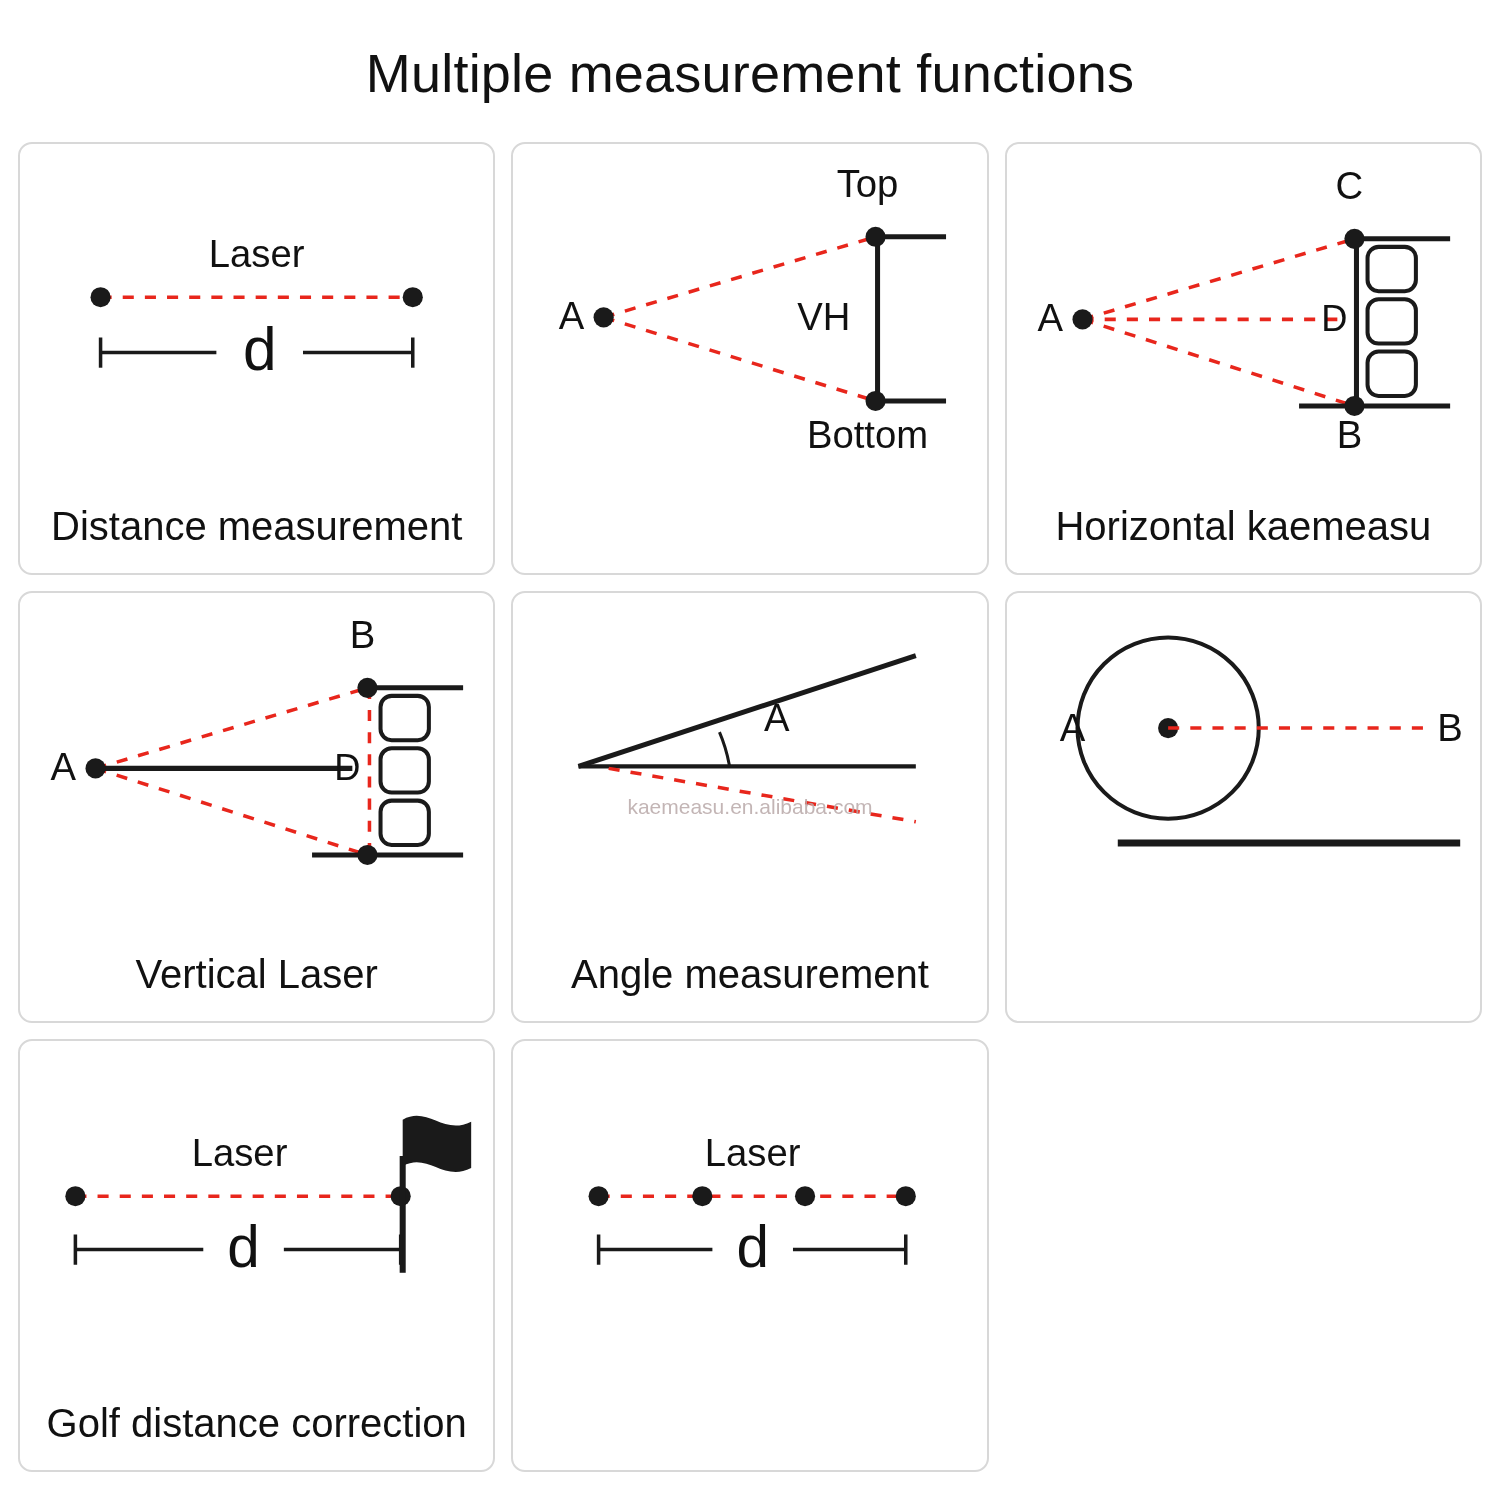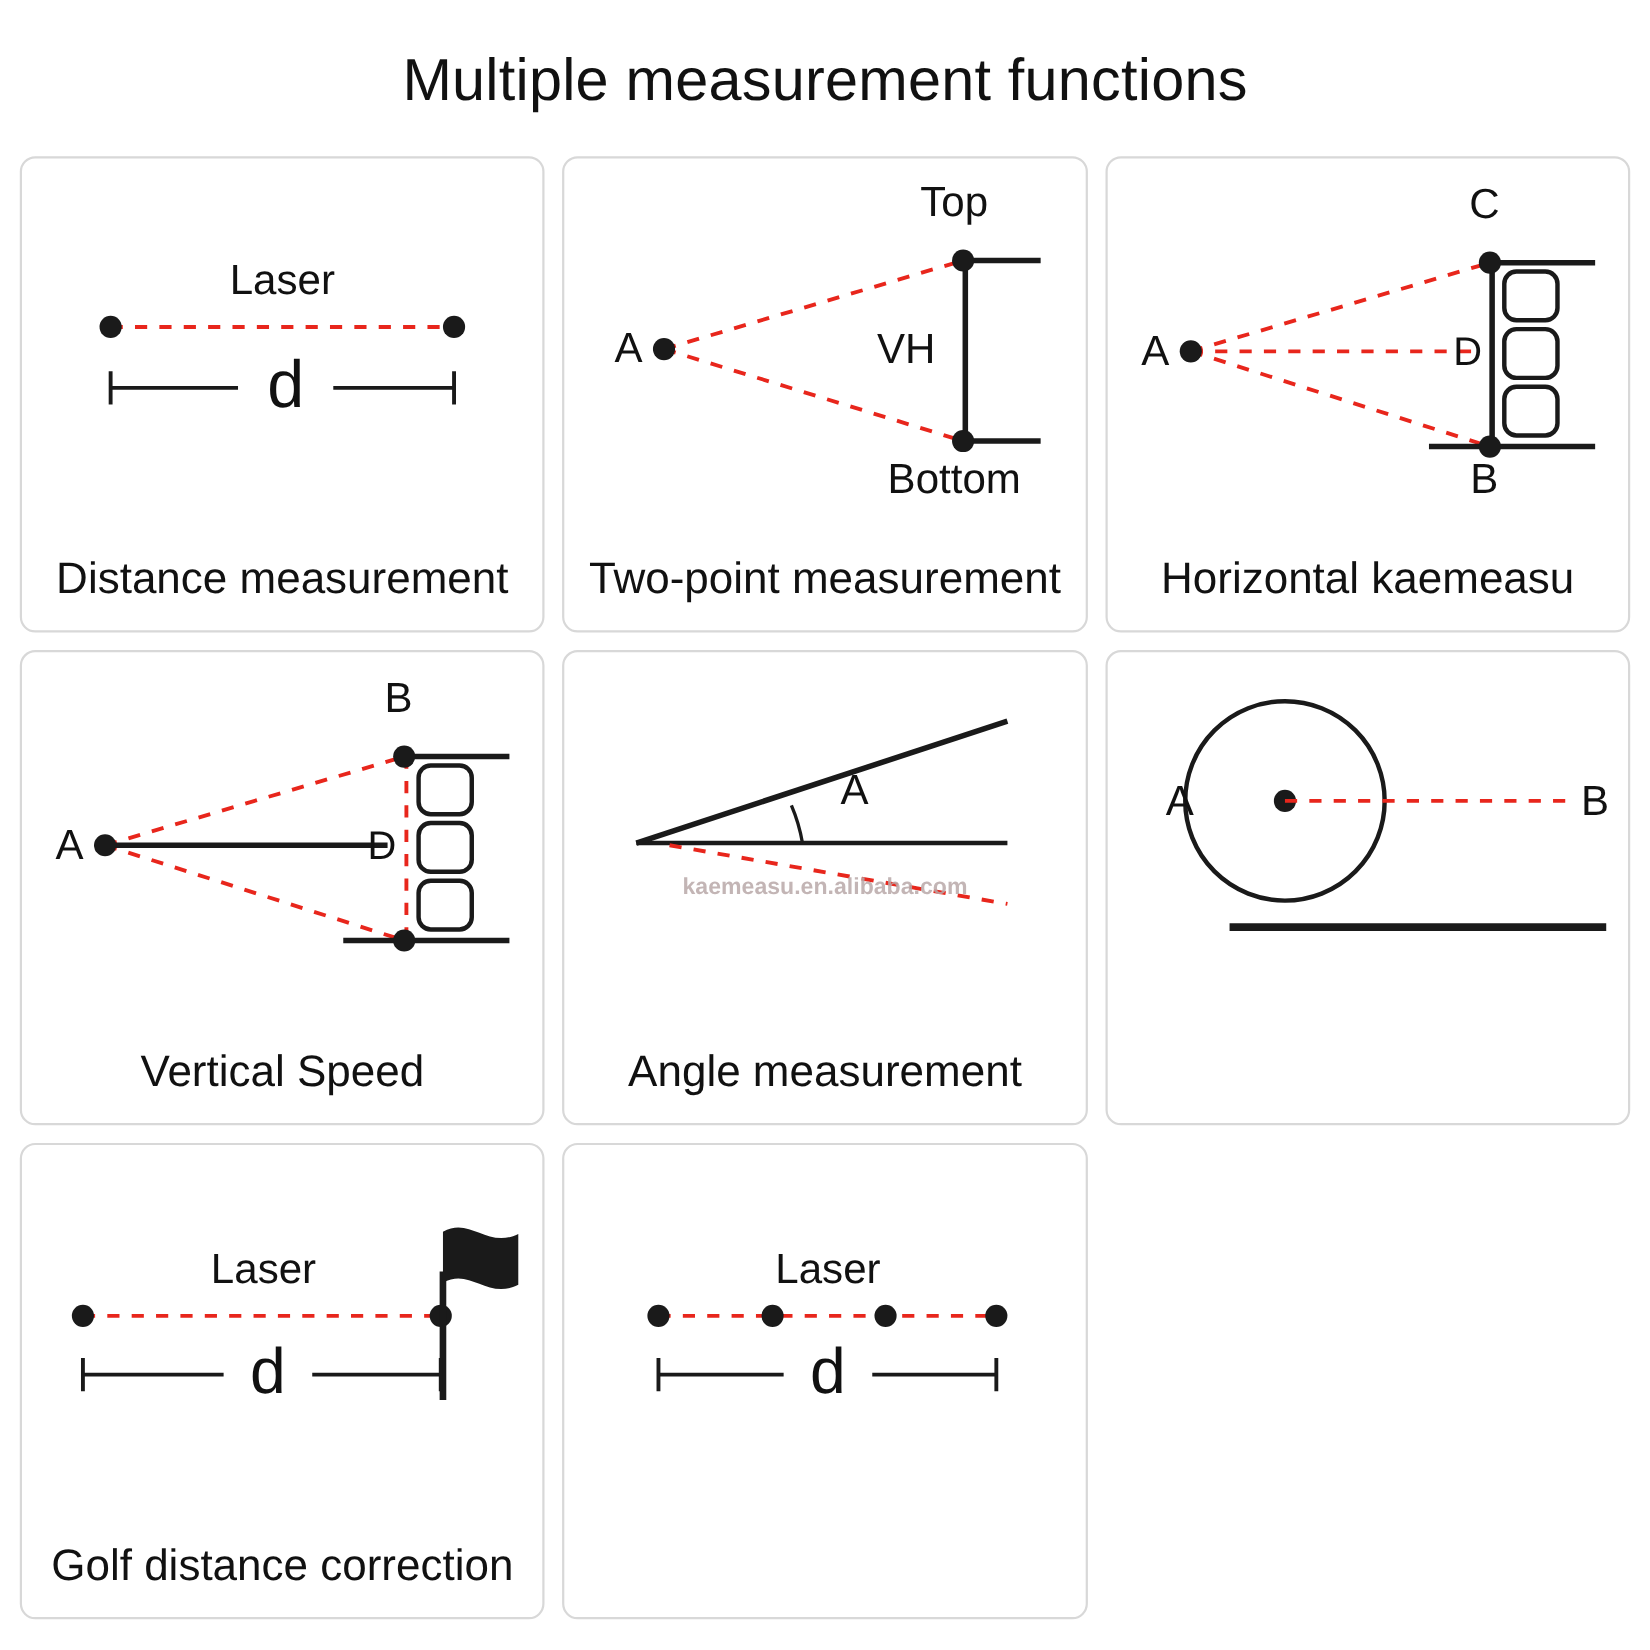--- a/index.html
+++ b/index.html
@@ -75,21 +75,20 @@
     box-sizing: border-box;
     white-space: nowrap;
   }
   .watermark {
     position: absolute;
     left: 0;
     right: 0;
     top: 0;
     bottom: 0;
     pointer-events: none;
-    font-weight: bold;
   }
   .watermark span {
     position: absolute;
     left: 50%;
     top: 50%;
     transform: translate(-50%, -50%);
     font-size: 21px;
     color: #b9a9a9;
     opacity: 0.85;
     white-space: nowrap;
@@ -131,21 +130,20 @@
           <line x1="360" y1="90" x2="430" y2="90" stroke="#1a1a1a" stroke-width="5"></line>
           <line x1="360" y1="253" x2="430" y2="253" stroke="#1a1a1a" stroke-width="5"></line>
           <line x1="362" y1="90" x2="362" y2="253" stroke="#1a1a1a" stroke-width="5"></line>
           <circle cx="360" cy="90" r="10" fill="#1a1a1a"></circle>
           <circle cx="360" cy="253" r="10" fill="#1a1a1a"></circle>
           <text x="352" y="50" font-size="38" font-family="Liberation Sans, sans-serif" fill="#111111" text-anchor="middle">Top</text>
           <text x="352" y="300" font-size="38" font-family="Liberation Sans, sans-serif" fill="#111111" text-anchor="middle">Bottom</text>
           <text x="335" y="183" font-size="38" font-family="Liberation Sans, sans-serif" fill="#111111" text-anchor="end">VH</text>
         </svg>
       </div>
-      <div class="card-label">Two-point measurement</div>
     </div>
 
     <div class="card">
       <div class="card-figure">
         <svg viewBox="0 0 470 330" preserveAspectRatio="xMidYMid meet">
           <line x1="75" y1="172" x2="345" y2="92" stroke="#e8261c" stroke-width="3.5" stroke-dasharray="11 11"></line>
           <line x1="75" y1="172" x2="330" y2="172" stroke="#e8261c" stroke-width="3.5" stroke-dasharray="11 11"></line>
           <line x1="75" y1="172" x2="345" y2="258" stroke="#e8261c" stroke-width="3.5" stroke-dasharray="11 11"></line>
           <circle cx="75" cy="172" r="10" fill="#1a1a1a"></circle>
           <text x="43" y="184" font-size="38" font-family="Liberation Sans, sans-serif" fill="#111111" text-anchor="middle">A</text>
@@ -178,21 +176,21 @@
           <line x1="347" y1="92" x2="347" y2="258" stroke="#e8261c" stroke-width="3.5" stroke-dasharray="11 11"></line>
           <circle cx="345" cy="92" r="10" fill="#1a1a1a"></circle>
           <circle cx="345" cy="258" r="10" fill="#1a1a1a"></circle>
           <rect x="358" y="100" width="48" height="44" rx="11" fill="none" stroke="#1a1a1a" stroke-width="4"></rect>
           <rect x="358" y="152" width="48" height="44" rx="11" fill="none" stroke="#1a1a1a" stroke-width="4"></rect>
           <rect x="358" y="204" width="48" height="44" rx="11" fill="none" stroke="#1a1a1a" stroke-width="4"></rect>
           <text x="340" y="52" font-size="38" font-family="Liberation Sans, sans-serif" fill="#111111" text-anchor="middle">B</text>
           <text x="338" y="184" font-size="36" font-family="Liberation Sans, sans-serif" fill="#111111" text-anchor="end">D</text>
         </svg>
       </div>
-      <div class="card-label">Vertical Speed</div>
+      <div class="card-label">Vertical Laser</div>
     </div>
 
     <div class="card">
       <div class="card-figure">
         <svg viewBox="0 0 470 330" preserveAspectRatio="xMidYMid meet">
           <line x1="65" y1="170" x2="400" y2="170" stroke="#1a1a1a" stroke-width="4"></line>
           <line x1="65" y1="170" x2="400" y2="60" stroke="#1a1a1a" stroke-width="5"></line>
           <path d="M 215 170 A 150 150 0 0 0 205 136" fill="none" stroke="#1a1a1a" stroke-width="3"></path>
           <text x="262" y="135" font-size="38" font-family="Liberation Sans, sans-serif" fill="#111111" text-anchor="middle">A</text>
           <line x1="95" y1="172" x2="400" y2="225" stroke="#e8261c" stroke-width="3.5" stroke-dasharray="11 11"></line>

